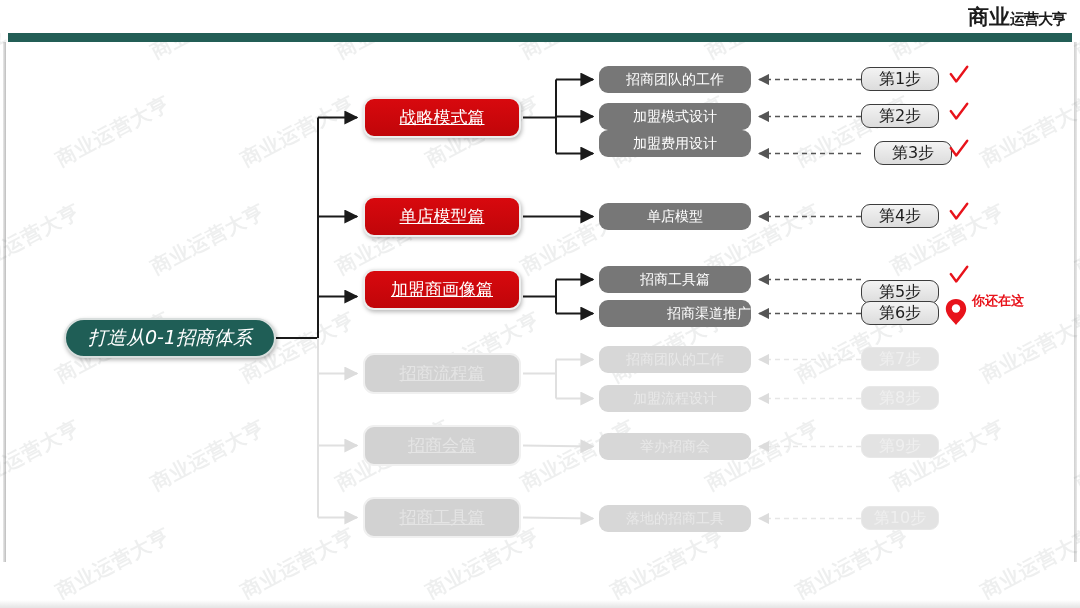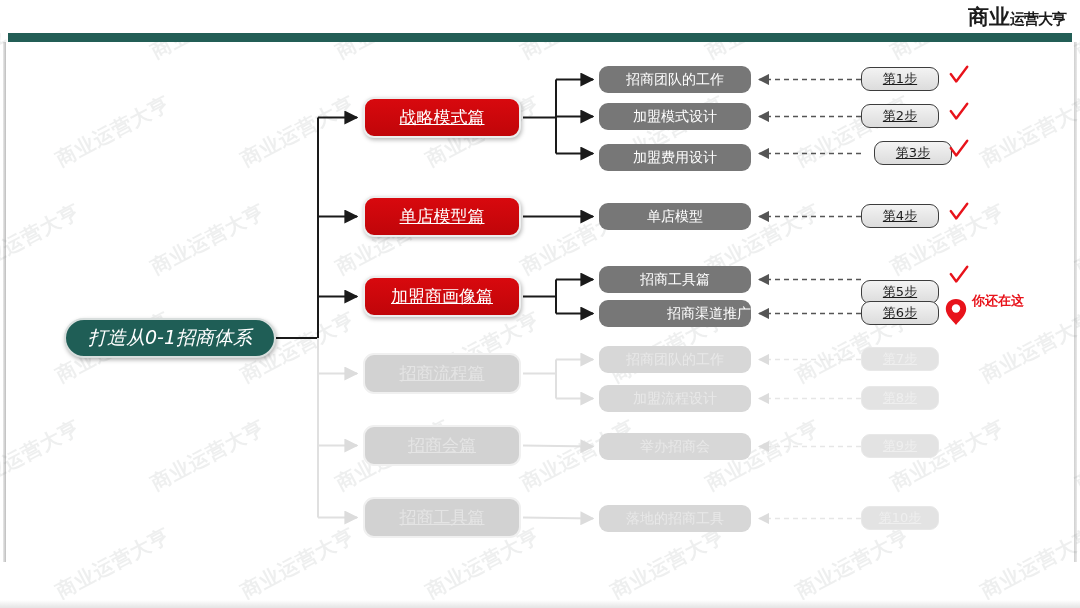--- a/index.html
+++ b/index.html
@@ -146,23 +146,22 @@
     background: #d7d7d7;
     color: #e8e8e8;
   }
   .step {
     width: 78px; height: 24px;
     left: 861px;
     border-radius: 9px;
     background: #e6e6e6;
     background-image: linear-gradient(180deg,#f3f3f3,#dcdcdc);
     color: #1c1c1c;
-    font-size: 13px;
+    font-size: 16px;
     border: 1px solid #3d3d3d;
-    text-decoration: underline;
   }
   .step.dim {
     background: #e3e3e3;
     background-image: none;
     color: #efefef;
     border: 1px solid #e8e8e8;
   }
 
   
   .check {
@@ -327,21 +326,21 @@
   <div id="nodes">
       <div class="node root" style="top: 318px; font-style: italic;">
         <span>打造从0-1招商体系</span>
       </div>
       <div class="node cat" style="top: 97px;">
         <span>战略模式篇</span>
       </div>
       <div class="node cat" style="top: 196px;">
         <span>单店模型篇</span>
       </div>
-      <div class="node cat" style="top: 276px;">
+      <div class="node cat" style="top: 269px;">
         <span>加盟商画像篇</span>
       </div>
       <div class="node cat dim" style="top: 353px;">
         <span>招商流程篇</span>
       </div>
       <div class="node cat dim" style="top: 425px;">
         <span>招商会篇</span>
       </div>
       <div class="node cat dim" style="top: 497px;">
         <span>招商工具篇</span>
@@ -357,21 +356,21 @@
       </svg>
       <div class="node task" style="top: 103px;">
         <span>加盟模式设计</span>
       </div>
       <div class="node step" style="top: 104px;">
         <span>第2步</span>
       </div>
       <svg class="check" viewBox="0 0 24 24" style="top: 101px;">
         <path d="M3 11 L9 19 L21 3" fill="none" stroke="#e8131b" stroke-width="2.6" stroke-linecap="round" stroke-linejoin="round"></path>
       </svg>
-      <div class="node task" style="top: 144px; justify-content: center;">
+      <div class="node task" style="top: 130px; justify-content: center;">
         <span>加盟费用设计</span>
       </div>
       <div class="node step" style="top: 141px; margin-left: 13px;">
         <span>第3步</span>
       </div>
       <svg class="check" viewBox="0 0 24 24" style="top: 138px;">
         <path d="M3 11 L9 19 L21 3" fill="none" stroke="#e8131b" stroke-width="2.6" stroke-linecap="round" stroke-linejoin="round"></path>
       </svg>
       <div class="node task" style="top: 203px;">
         <span>单店模型</span>

